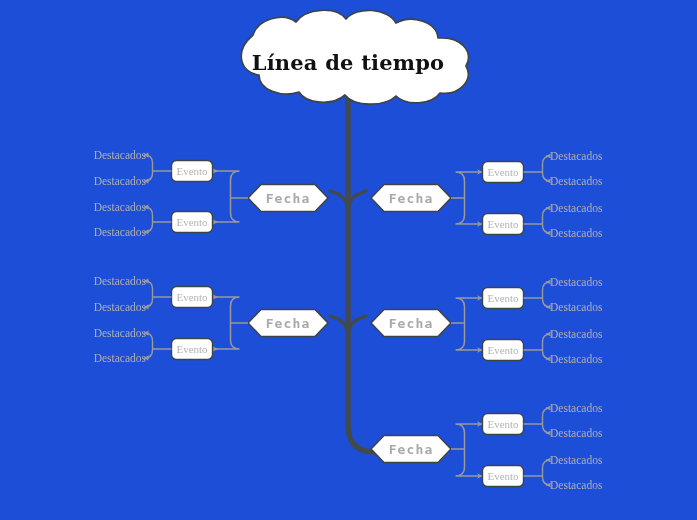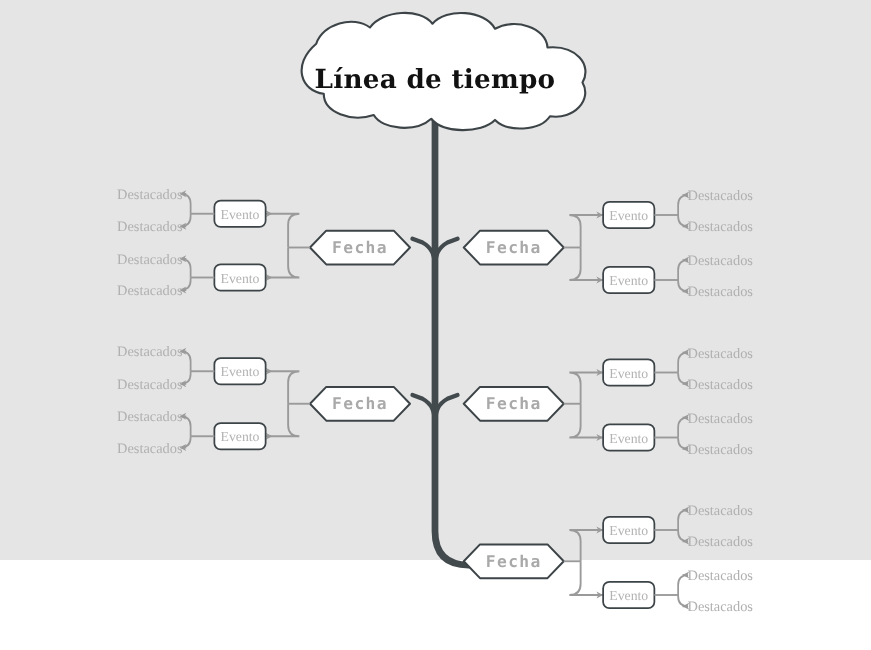--- a/index.html
+++ b/index.html
@@ -9,22 +9,22 @@
   }
   body {
     width: 697px;
     height: 520px;
     overflow: hidden;
     font-family: "Liberation Serif", serif;
   }
   #canvas {
     position: relative;
     width: 697px;
-    height: 448px;
-    background: #e5e5e5;
+    height: 520px;
+    background: #1d4ed8;
   }
   svg#diagram {
     position: absolute;
     left: 0;
     top: 0;
     width: 697px;
     height: 520px;
     display: block;
   }
   .title-text {

